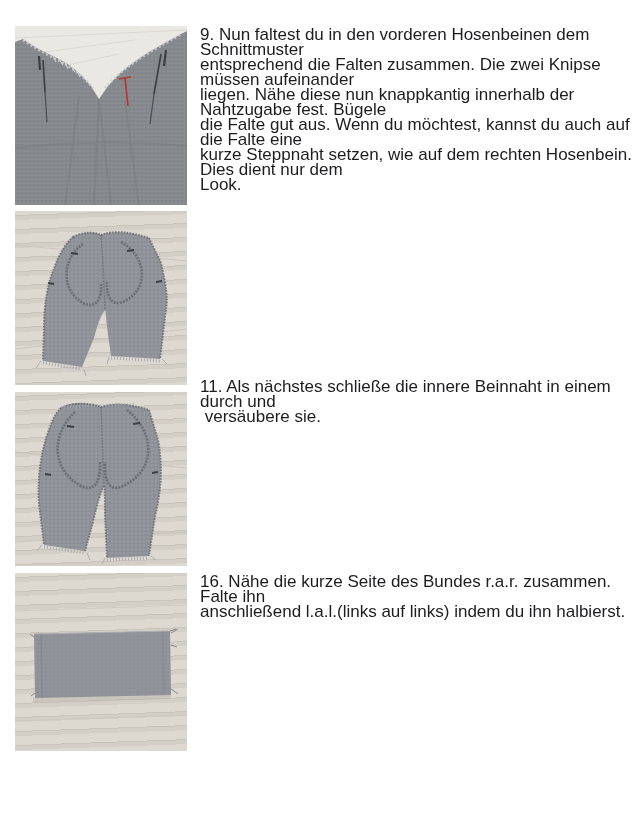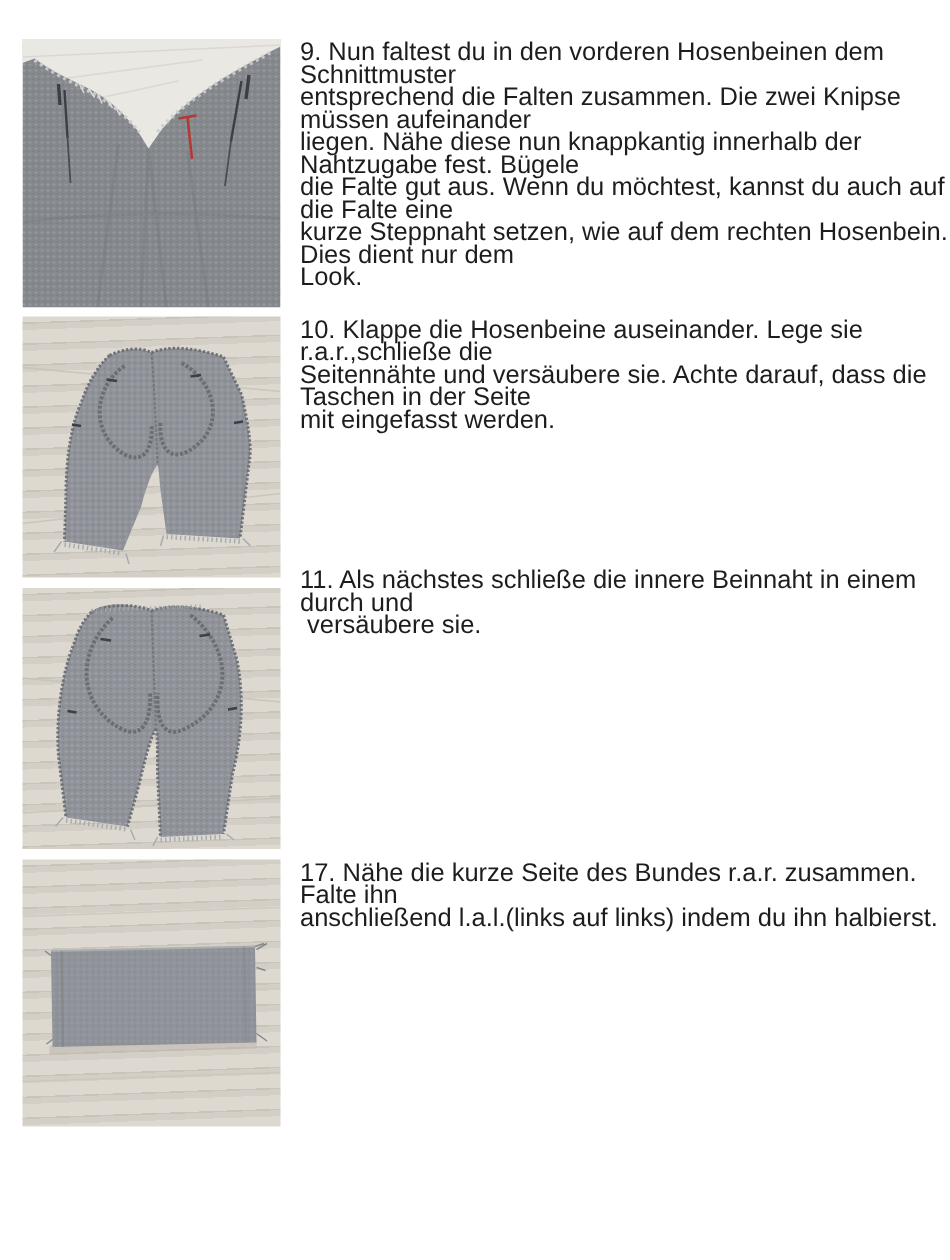--- a/index.html
+++ b/index.html
@@ -113,23 +113,20 @@
           <path d="M33,72 l6,1"></path>
           <path d="M147,70 l-6,1"></path>
       </g>
       <g stroke="#a8abaf" fill="none">
         <path d="M28,152 L66,158" stroke-width="3" stroke-dasharray="1 2"></path>
         <path d="M96,147 L145,150" stroke-width="3" stroke-dasharray="1 2"></path>
         <path d="M26,150 l-5,7 M69,158 l2,7 M147,148 l5,5 M94,146 l-2,7" stroke-width="1"></path>
       </g>
     </svg>
   </div>
-  <p class="steptext" style="top:212px">10. Klappe die Hosenbeine auseinander. Lege sie r.a.r.,schließe die
-Seitennähte und versäubere sie. Achte darauf, dass die Taschen in der Seite
-mit eingefasst werden.</p>
 
   <div class="photo wood" style="top:392px;height:174px">
     <svg viewBox="0 0 172 174" width="172" height="174">
       <defs>
         <pattern id="p3" width="4" height="4" patternUnits="userSpaceOnUse">
           <rect width="4" height="4" style="fill:var(--fabric,#8f9298)"></rect>
           <circle cx="1" cy="1" r="0.6" fill="#b4b7bc" opacity="0.75"></circle>
           <circle cx="3" cy="3" r="0.5" fill="#75787e" opacity="0.8"></circle>
         </pattern>
       </defs>
@@ -186,16 +183,16 @@
       <path d="M19,61 L155,58" stroke="#a9acb1" stroke-width="1.2" fill="none"></path>
       <g stroke="#7c7f84" fill="none">
         <path d="M26,61 L27,125" stroke-width="1.5" opacity="0.5"></path>
         <path d="M148,58 L149,122" stroke-width="1.5" opacity="0.3"></path>
       </g>
       <g stroke="#85888d" stroke-width="1" fill="none">
         <path d="M156,60 l7,-4 M156,72 l6,2 M156,116 l7,5 M155,58 l6,-2 M19,64 l-4,-3 M20,120 l-4,3"></path>
       </g>
     </svg>
   </div>
-  <p class="steptext" style="top:574px">17. Nähe die kurze Seite des Bundes r.a.r. zusammen. Falte ihn
+  <p class="steptext" style="top:574px">16. Nähe die kurze Seite des Bundes r.a.r. zusammen. Falte ihn
 anschließend l.a.l.(links auf links) indem du ihn halbierst.</p>
 
 </div>
 
 </body></html>

